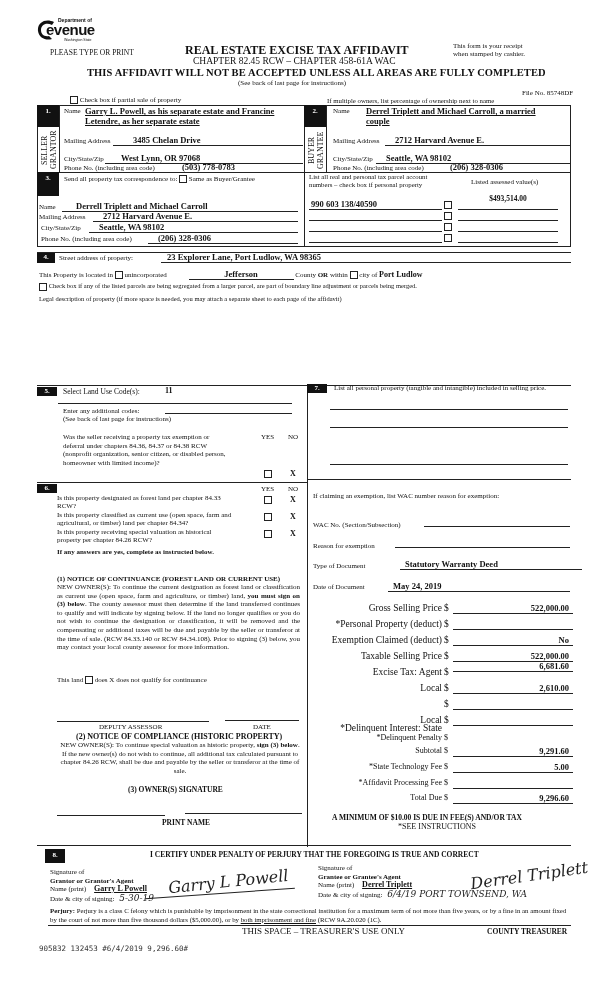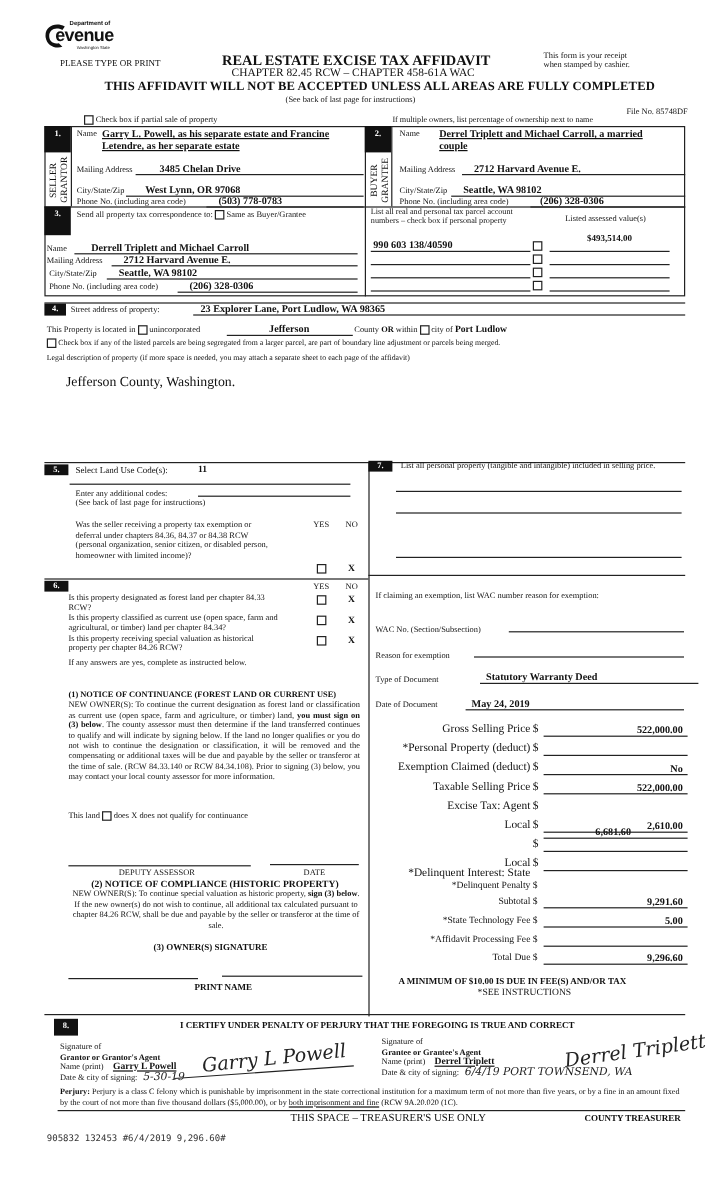--- a/index.html
+++ b/index.html
@@ -134,39 +134,38 @@
   <span class="cb"></span>
   <span>city of</span>
   <span class="b" style="font-size:8px;">Port Ludlow</span>
 </div>
 <div class="abs" style="left:39px;top:282px;font-size:6.5px;white-space:nowrap;">
   <span class="cb"></span>
   <span>Check box if any of the listed parcels are being segregated from a larger parcel, are part of boundary line adjustment or parcels being merged.</span>
 </div>
 <div class="abs" style="left:39px;top:295px;font-size:6.5px;white-space:nowrap;">Legal description of property (if more space is needed, you may attach a separate sheet to each page of the affidavit)</div>
 <div class="abs" style="left:55px;top:312px;font-size:11.5px;line-height:14px;white-space:nowrap;">
-  <div>Jefferson County, Washington.</div>
 </div>
 
 <div class="hl" style="left:37px;top:385px;width:534px;"></div>
 <div class="vl" style="left:307px;top:385px;height:462px;"></div>
 
 <div class="sec-num" style="left:37px;top:387px;width:20px;height:9px;padding-top:0;">5.</div>
 <div class="abs" style="left:63px;top:387px;font-size:7.5px;">Select Land Use Code(s):</div>
 <div class="abs b" style="left:165px;top:386px;font-size:8px;">11</div>
 <div class="hl" style="left:58px;top:403px;width:234px;"></div>
 <div class="abs" style="left:63px;top:407px;font-size:7px;">Enter any additional codes:</div>
 <div class="abs ul" style="left:165px;top:404px;width:127px;height:10px;"></div>
 <div class="abs" style="left:63px;top:415px;font-size:7px;">(See back of last page for instructions)</div>
 <div class="abs" style="left:261px;top:433px;font-size:7px;">YES</div>
 <div class="abs" style="left:288px;top:433px;font-size:7px;">NO</div>
 <div class="abs" style="left:63px;top:433px;font-size:7px;line-height:8.5px;">
   <div>Was the seller receiving a property tax exemption or</div>
   <div>deferral under chapters 84.36, 84.37 or 84.38 RCW</div>
-  <div>(personal organization, senior citizen, or disabled person,</div>
+  <div>(nonprofit organization, senior citizen, or disabled person,</div>
   <div>homeowner with limited income)?</div>
 </div>
 <span class="abs cb" style="left:264px;top:470px;"></span>
 <span class="abs b" style="left:290px;top:469px;font-size:8px;">X</span>
 
 <div class="hl" style="left:37px;top:482px;width:270px;"></div>
 <div class="sec-num" style="left:37px;top:484px;width:20px;height:9px;padding-top:0;">6.</div>
 <div class="abs" style="left:261px;top:485px;font-size:7px;">YES</div>
 <div class="abs" style="left:288px;top:485px;font-size:7px;">NO</div>
 <div id="s6-questions">
@@ -188,21 +187,21 @@
     </div>
     <div>
       <div class="abs" style="left:57px;top:528px;font-size:7px;line-height:8px;">
         <div>Is this property receiving special valuation as historical</div>
         <div>property per chapter 84.26 RCW?</div>
       </div>
       <span class="abs cb" style="left:264px;top:530px;"></span>
       <span class="abs b" style="left:290px;top:529px;font-size:8px;">X</span>
     </div>
   </div>
-<div class="abs" style="left:57px;top:548px;font-size:7px;">If any answers are yes, complete as instructed below.</div>
+<div class="abs" style="left:57px;top:548px;font-size:7px;font-weight:bold;">If any answers are yes, complete as instructed below.</div>
 
 <div class="abs b" style="left:57px;top:575px;font-size:7px;">(1) NOTICE OF CONTINUANCE (FOREST LAND OR CURRENT USE)</div>
 <div class="abs" style="left:57px;top:583px;width:243px;font-size:7px;line-height:8.6px;text-align:justify;">
   <span>NEW OWNER(S): To continue the current designation as forest land or classification as current use (open space, farm and agriculture, or timber) land,</span>
   <span class="b">you must sign on (3) below</span><span>. The county assessor must then determine if the land transferred continues to qualify and will indicate by signing below. If the land no longer qualifies or you do not wish to continue the designation or classification, it will be removed and the compensating or additional taxes will be due and payable by the seller or transferor at the time of sale. (RCW 84.33.140 or RCW 84.34.108). Prior to signing (3) below, you may contact your local county assessor for more information.</span>
 </div>
 <div class="abs" style="left:57px;top:676px;font-size:7px;">
   <span>This land</span>
   <span class="cb"></span>
   <span>does</span>
@@ -258,21 +257,21 @@
       <div class="fee-line" style="top:635px;">No</div>
     </div>
     <div>
       <div class="fee-label" style="top:651px;">Taxable Selling Price</div>
       <div class="fee-dollar" style="top:651px;">$</div>
       <div class="fee-line" style="top:651px;">522,000.00</div>
     </div>
     <div>
       <div class="fee-label" style="top:667px;">Excise Tax:  Agent</div>
       <div class="fee-dollar" style="top:667px;">$</div>
-      <div class="fee-line" style="top:688px;text-align:center;">6,681.60</div>
+      <div class="fee-line" style="top:661px;">6,681.60</div>
     </div>
     <div>
       <div class="fee-label" style="top:683px;">Local</div>
       <div class="fee-dollar" style="top:683px;">$</div>
       <div class="fee-line" style="top:683px;">2,610.00</div>
     </div>
     <div>
       <div class="fee-label" style="top:699px;margin-top:24px;">*Delinquent Interest:  State</div>
       <div class="fee-dollar" style="top:699px;">$</div>
       <div class="fee-line" style="top:699px;"></div>

